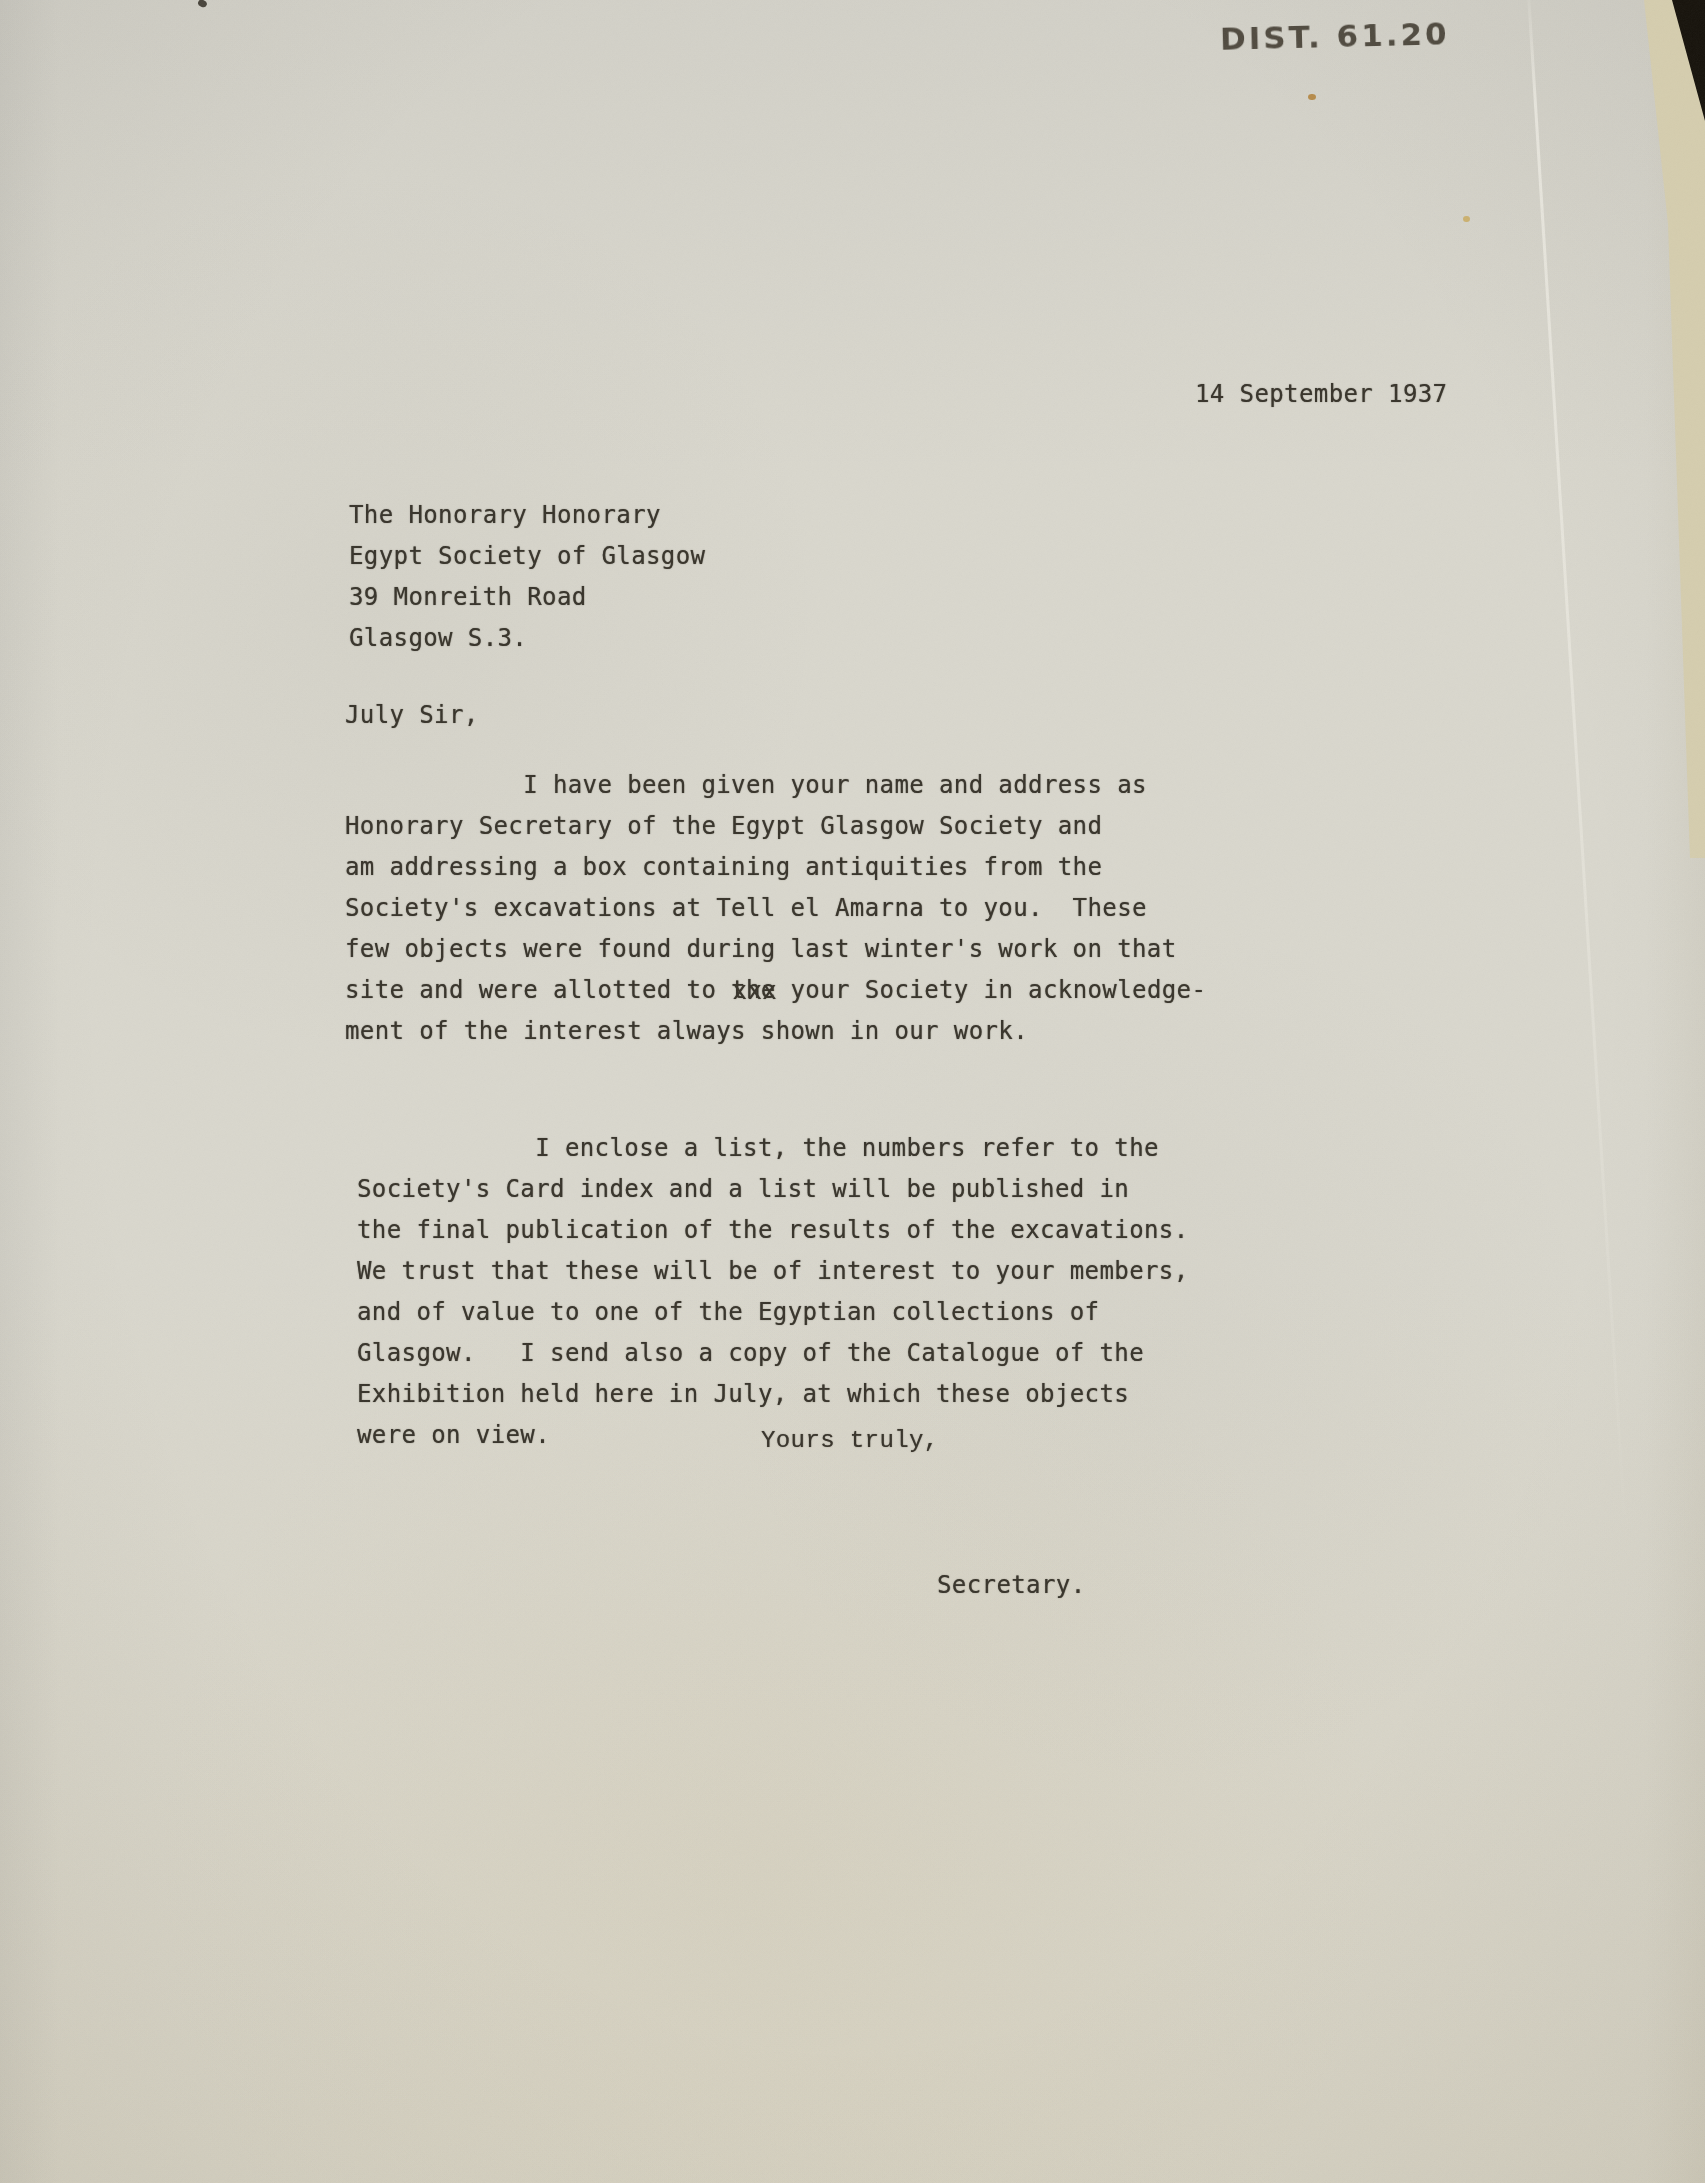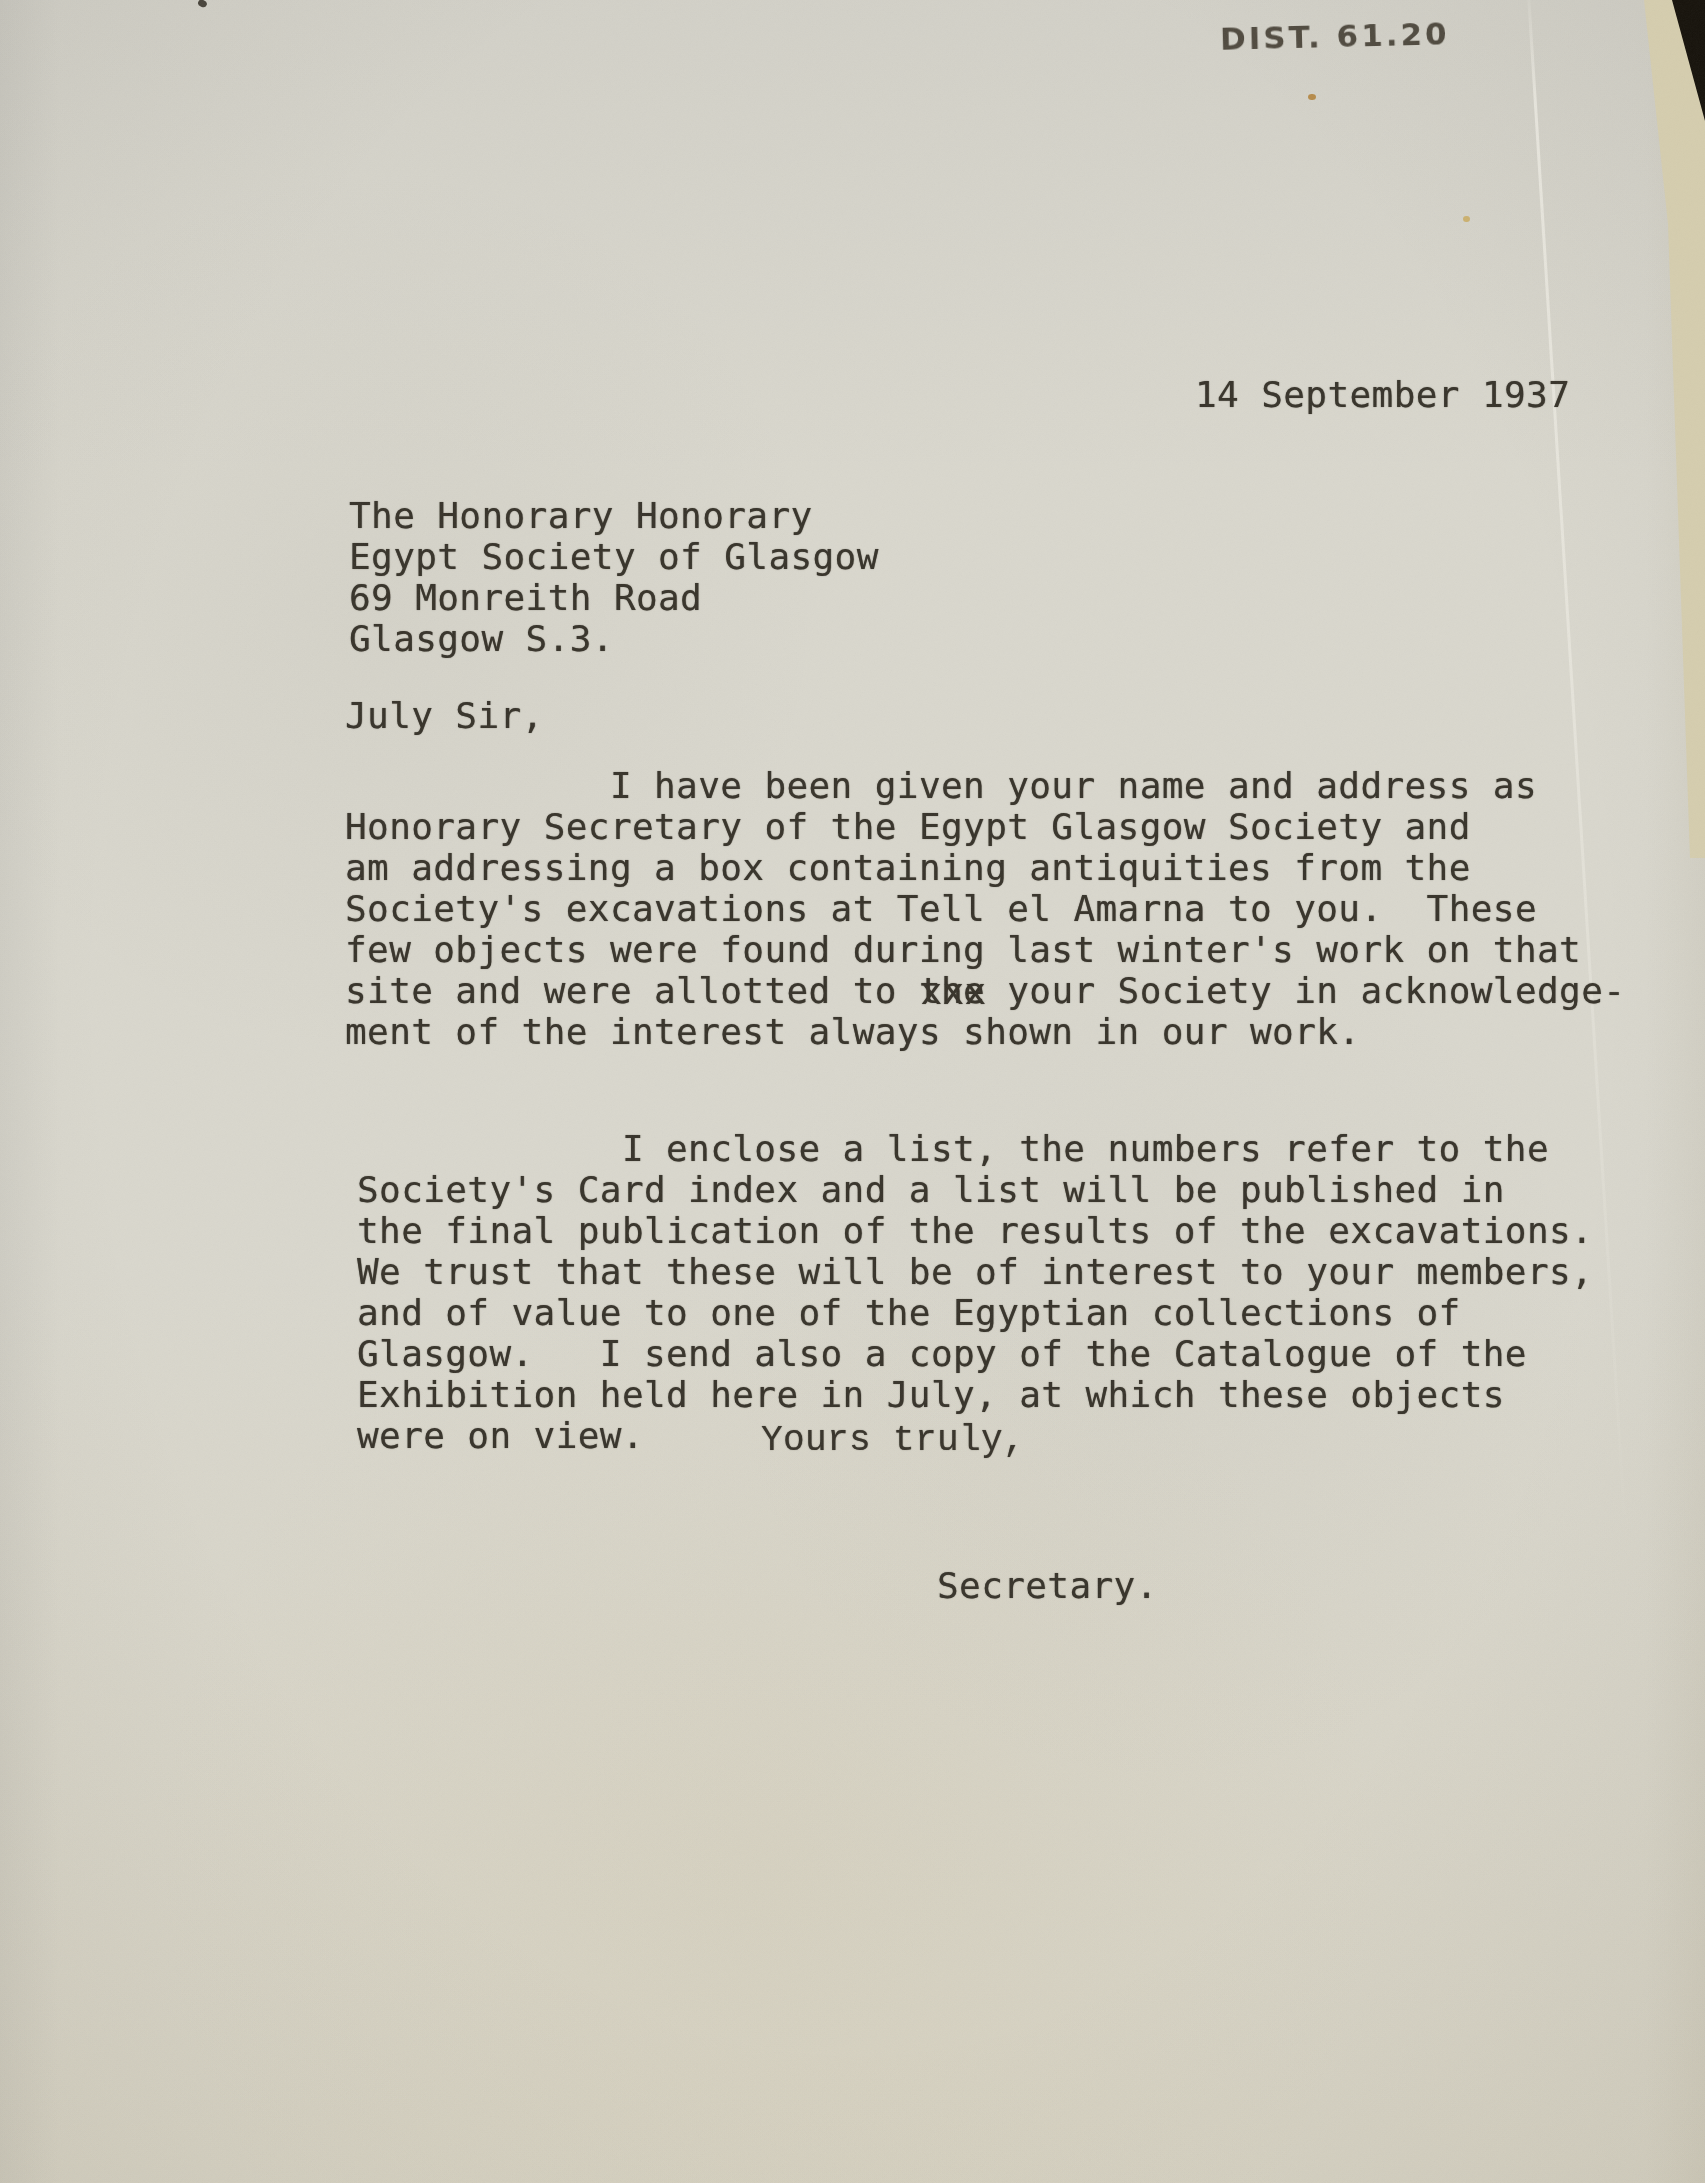--- a/index.html
+++ b/index.html
@@ -41,21 +41,21 @@
       rgba(248,246,238,0.0) 0%, rgba(248,246,238,0.55) 8%,
       rgba(248,246,238,0.40) 45%, rgba(248,246,238,0.18) 75%, rgba(248,246,238,0) 100%);
   }
   .speck { position:absolute; z-index:3; border-radius:50%; }
   .speck-1 { left:198px; top:0px;   width:9px; height:6.7px; background:#39342b; transform:rotate(22deg); opacity:.9; }
   .speck-2 { left:1308px; top:94px; width:7.5px; height:6px; background:#b07f35; opacity:.85; }
   .speck-3 { left:1463px; top:216px; width:6.7px;  height:6px; background:#c8a348; opacity:.7; }
 
   .typed {
     position:absolute; z-index:6;
-    font-size:36px; line-height:41px;
+    font-size:24px; line-height:41px;
     color:#37332a;
     white-space:pre;
     text-shadow:0 0 1.2px rgba(55,51,42,0.6), 0.4px 0.4px 0 rgba(55,51,42,0.22);
     filter:blur(0.2px);
     letter-spacing:0.4px;
   }
   .date-line       { left:1195px; top:374px;  }
   .recipient-block { left:349px;  top:495px;  }
   .salutation-line { left:345px;  top:695px;  }
   .paragraph-1     { left:345px;  top:765px; }
@@ -95,21 +95,21 @@
   <div class="black-corner"></div>
 
   <div class="speck speck-1"></div>
   <div class="speck speck-2"></div>
   <div class="speck speck-3"></div>
 
   <div class="annotation">DIST. 61.20</div>
 
   <div class="typed date-line">14 September 1937</div>
 
-  <div class="typed recipient-block"><div class="line">The Honorary Honorary</div><div class="line">Egypt Society of Glasgow</div><div class="line">69 Monreith Road</div><div class="line">Glasgow S.3.</div></div>
+  <div class="typed recipient-block"><div class="line">The Honorary Honorary</div><div class="line">Egypt Society of Glasgow</div><div class="line">39 Monreith Road</div><div class="line">Glasgow S.3.</div></div>
 
   <div class="typed salutation-line">July Sir,</div>
 
   <div class="typed paragraph-1"><div class="line">            I have been given your name and address as</div><div class="line">Honorary Secretary of the Egypt Glasgow Society and</div><div class="line">am addressing a box containing antiquities from the</div><div class="line">Society's excavations at Tell el Amarna to you.  These</div><div class="line">few objects were found during last winter's work on that</div><div class="line"><span>site and were allotted to </span><span class="overstruck" data-over="xxx">the</span><span> your Society in acknowledge-</span></div><div class="line">ment of the interest always shown in our work.</div></div>
 
   <div class="typed paragraph-2"><div class="line">            I enclose a list, the numbers refer to the</div><div class="line">Society's Card index and a list will be published in</div><div class="line">the final publication of the results of the excavations.</div><div class="line">We trust that these will be of interest to your members,</div><div class="line">and of value to one of the Egyptian collections of</div><div class="line">Glasgow.   I send also a copy of the Catalogue of the</div><div class="line">Exhibition held here in July, at which these objects</div><div class="line">were on view.</div></div>
 
   <div class="typed closing-line">Yours truly,</div>
 
   <div class="typed signature-line">Secretary.</div>

